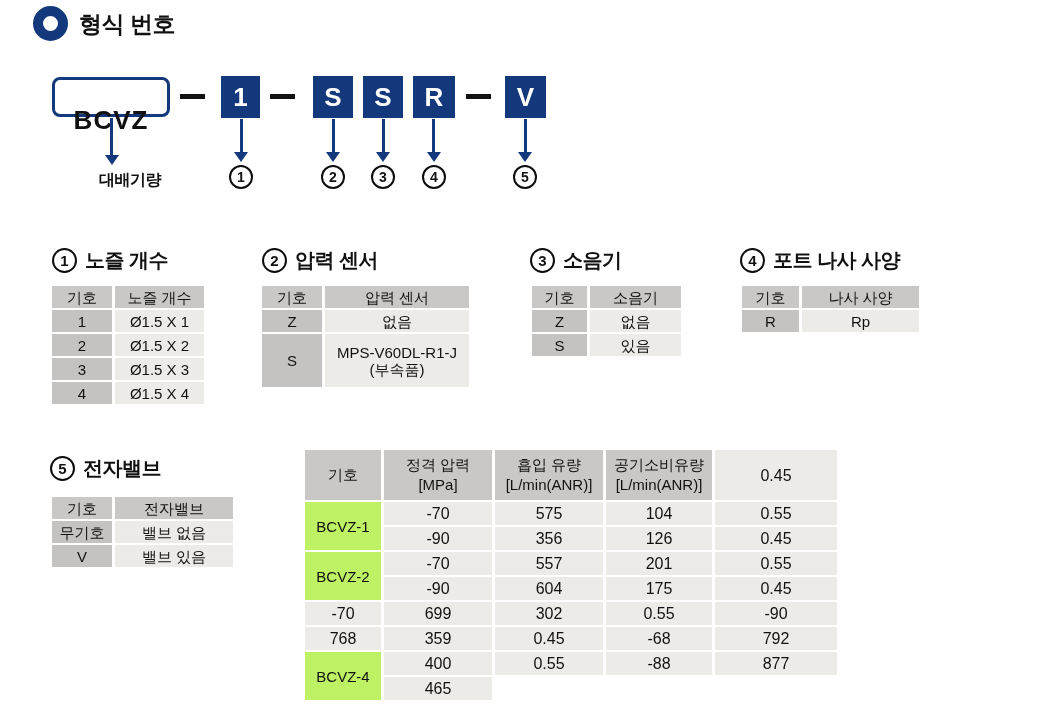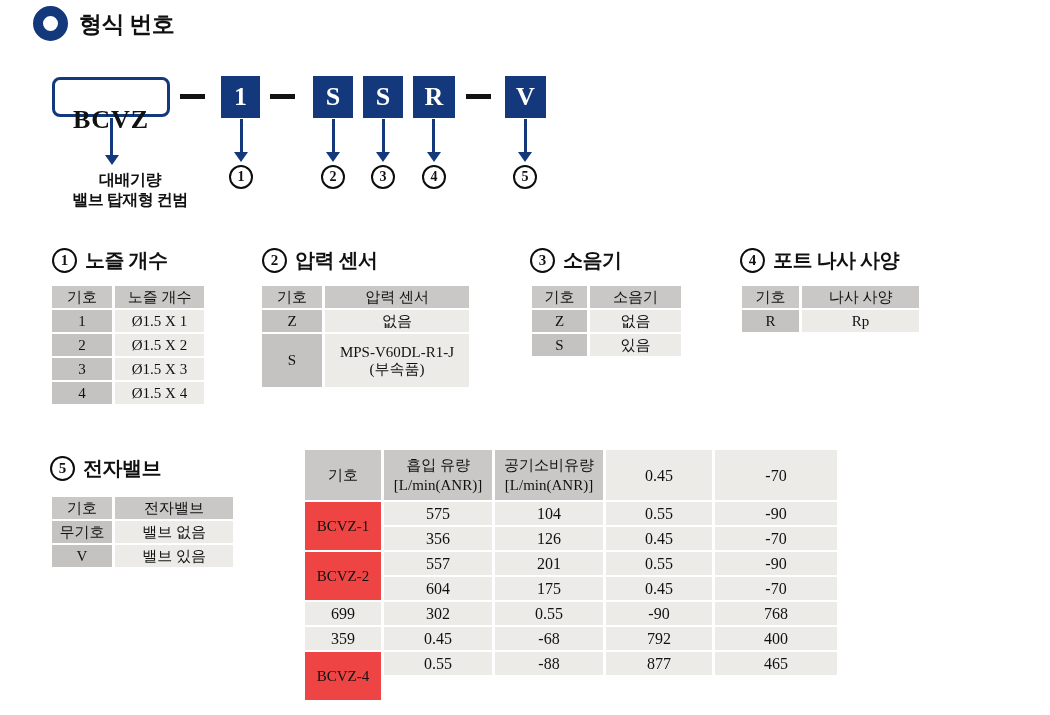--- a/index.html
+++ b/index.html
@@ -6,21 +6,21 @@
   :root{
     --navy:#14387c;
     --table-header-bg:#c9c8c6;
     --table-symbol-bg:#c4c3c1;
     --table-cell-bg:#edebe8;
     --text:#111111;
   }
   *{margin:0;padding:0;box-sizing:border-box;}
   html,body{background:#fff;}
   body{font-family:"Liberation Sans","DejaVu Sans",sans-serif;color:var(--text);}
-  .page{position:relative;width:1050px;height:715px;background:#ffffff;overflow:hidden;font-family:Liberation Serif, serif;}
+  .page{position:relative;width:1050px;height:715px;background:#ffffff;overflow:hidden;}
 
   
   .donut{position:absolute;left:33px;top:6px;width:35px;height:35px;border:10px solid var(--navy);border-radius:50%;}
   .page-title{position:absolute;left:79px;top:9px;font-size:23px;font-weight:800;letter-spacing:-0.5px;}
 
   
   .base-box{position:absolute;left:52px;top:77px;width:118px;height:40px;border:3px solid var(--navy);border-radius:8px;background:#fff;display:flex;align-items:center;justify-content:center;}
   .base-box span{font-size:26px;font-weight:800;letter-spacing:1px;margin-top:46px;}
   .dash{position:absolute;top:94px;width:25px;height:5px;background:#121212;}
   .code-box{position:absolute;top:76px;width:40px;height:42px;background:var(--navy);display:flex;align-items:center;justify-content:center;}
@@ -42,21 +42,21 @@
   .cell.val{background:var(--table-cell-bg);}
 
   
   .spec-table{position:absolute;left:305px;top:450px;display:grid;
     grid-template-columns:76px 108px 108px 106px 122px;
     grid-template-rows:50px repeat(8,23px);
     column-gap:3px;row-gap:2px;}
   .spec-table .cell{font-size:15px;}
   .spec-table .cell.d{background:var(--table-cell-bg);font-size:16px;}
   .spec-table .cell.th{background:var(--table-header-bg);flex-direction:column;line-height:20px;font-weight:500;}
-  .spec-table .cell.model{background:#ef4444;grid-column:1;font-size:15px;}
+  .spec-table .cell.model{background:#bef264;grid-column:1;font-size:15px;}
 </style>
 </head>
 <body>
 
 <div class="page">
 
   <div class="donut"></div>
   <div class="page-title">형식 번호</div>
 
   <div class="base-box">
@@ -79,21 +79,20 @@
       <span>R</span>
     </div>
   <div class="code-box" style="left:505px;width:41px">
       <span>V</span>
     </div>
 
   <div class="arrow-line" style="left:110px;top:118px;height:37px"></div>
   <div class="arrow-head" style="left:105px;top:155px"></div>
   <div class="base-desc">
     <div>대배기량</div>
-    <div>밸브 탑재형 컨범</div>
   </div>
 
   <div class="arrow-line" style="left:240px;top:119px;height:33px"></div>
   <div class="arrow-head" style="left:234px;top:152px"></div>
   <div class="callout" style="left:229px">1</div>
 
   <div class="arrow-line" style="left:332px;top:119px;height:33px"></div>
   <div class="arrow-head" style="left:326px;top:152px"></div>
   <div class="callout" style="left:321px">2</div>
 
@@ -187,20 +186,24 @@
       <div class="cell sym">V</div>
       <div class="cell val">밸브 있음</div>
     </div>
   </div>
 
   <div class="spec-table">
     <div class="cell th">
         <div>기호</div>
       </div>
     <div class="cell th">
+        <div>정격 압력</div>
+        <div>[MPa]</div>
+      </div>
+    <div class="cell th">
         <div>흡입 유량</div>
         <div>[L/min(ANR)]</div>
       </div>
     <div class="cell th">
         <div>공기소비유량</div>
         <div>[L/min(ANR)]</div>
       </div>
 
     <div class="cell model" style="grid-row:2 / span 2">BCVZ-1</div>
     <div class="cell model" style="grid-row:4 / span 2">BCVZ-2</div>

